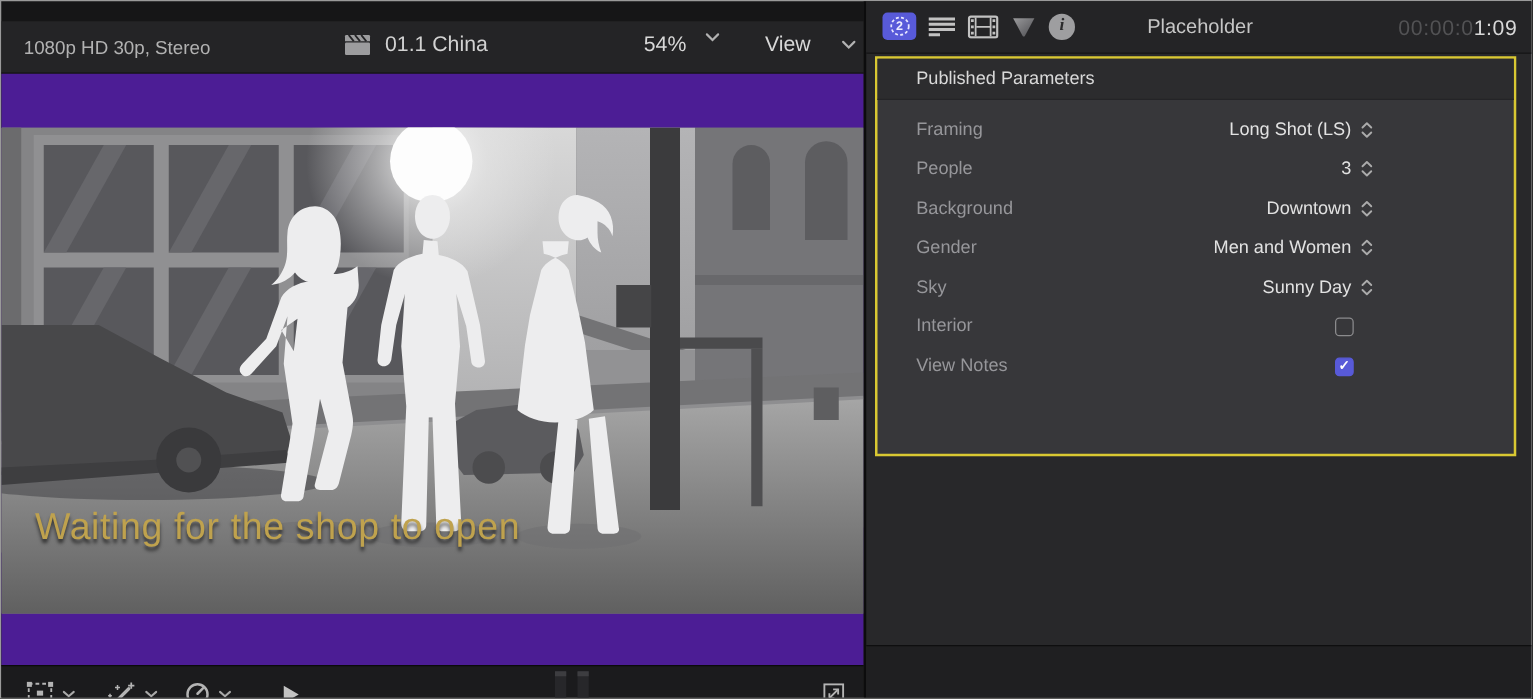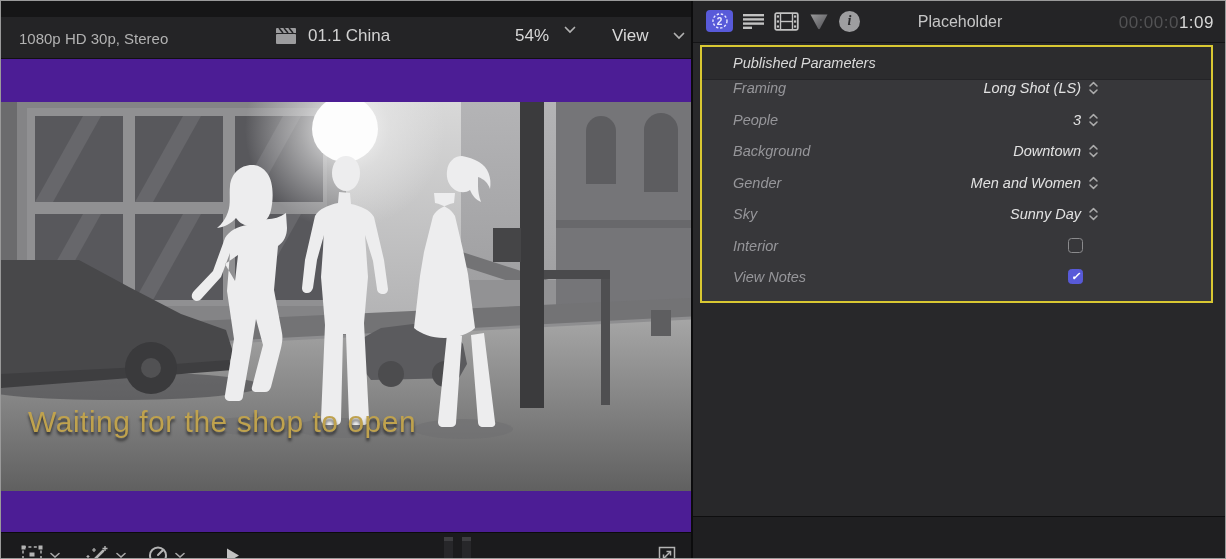--- a/index.html
+++ b/index.html
@@ -39,23 +39,23 @@
   .insp-title{position:absolute;left:50%;top:12px;transform:translateX(-50%);font-size:16px;color:#c6c6c6;}
   .tc-small{position:absolute;right:13px;top:12px;font-size:17px;letter-spacing:.5px;white-space:nowrap;}
   .tc-small .tc-dim{color:#525254;}
   .tc-small .tc-bright{color:#d8d8d8;}
 
   .gen-icon{width:27px;height:22px;border-radius:4px;background:#585ad9;display:flex;align-items:center;justify-content:center;position:relative;}
   .gen-badge{position:absolute;left:0;top:0;width:100%;height:100%;display:flex;align-items:center;justify-content:center;font-size:10px;font-weight:bold;color:#eef;}
   .icon-btn{display:flex;align-items:center;justify-content:center;}
   .info-icon{width:21px;height:21px;border-radius:50%;background:#9e9ea0;color:#2b2b2d;font-family:"Liberation Serif",serif;font-style:italic;font-weight:bold;font-size:14px;display:flex;align-items:center;justify-content:center;}
 
-  .params-panel{position:absolute;left:7px;top:44px;width:513px;height:258px;border:2px solid #d9c832;background:#37373a;font-style:italic;}
+  .params-panel{position:absolute;left:7px;top:44px;width:513px;height:320px;border:2px solid #d9c832;background:#37373a;}
   .params-header{height:33px;background:#2c2c2e;border-bottom:1px solid #242427;display:flex;align-items:center;padding-left:31px;font-size:14.5px;color:#d9d9d9;}
-  .param-row{height:31.5px;display:flex;align-items:flex-start;padding-left:31px;}
+  .param-row{height:31.5px;display:flex;align-items:flex-end;padding-left:31px;}
   .param-label{font-size:14.5px;color:#96969a;}
   .param-value-wrap{margin-left:auto;margin-right:112px;display:flex;align-items:center;gap:7px;}
   .param-value{font-size:14.5px;color:#e2e2e2;}
   .checkbox{width:15px;height:15px;margin-right:16px;border-radius:3.5px;border:1.5px solid #8b8b8d;display:flex;align-items:center;justify-content:center;}
   .checkbox .check-icon{display:none;color:#fff;font-size:11px;font-weight:bold;line-height:1;}
   .checkbox.checked{background:#585ad8;border-color:#585ad8;}
   .checkbox.checked .check-icon{display:block;}
 
   .insp-bottom-strip{position:absolute;left:0;top:515px;width:100%;height:44px;background:#1f1f21;border-top:1px solid #0e0e0f;}
 </style>

